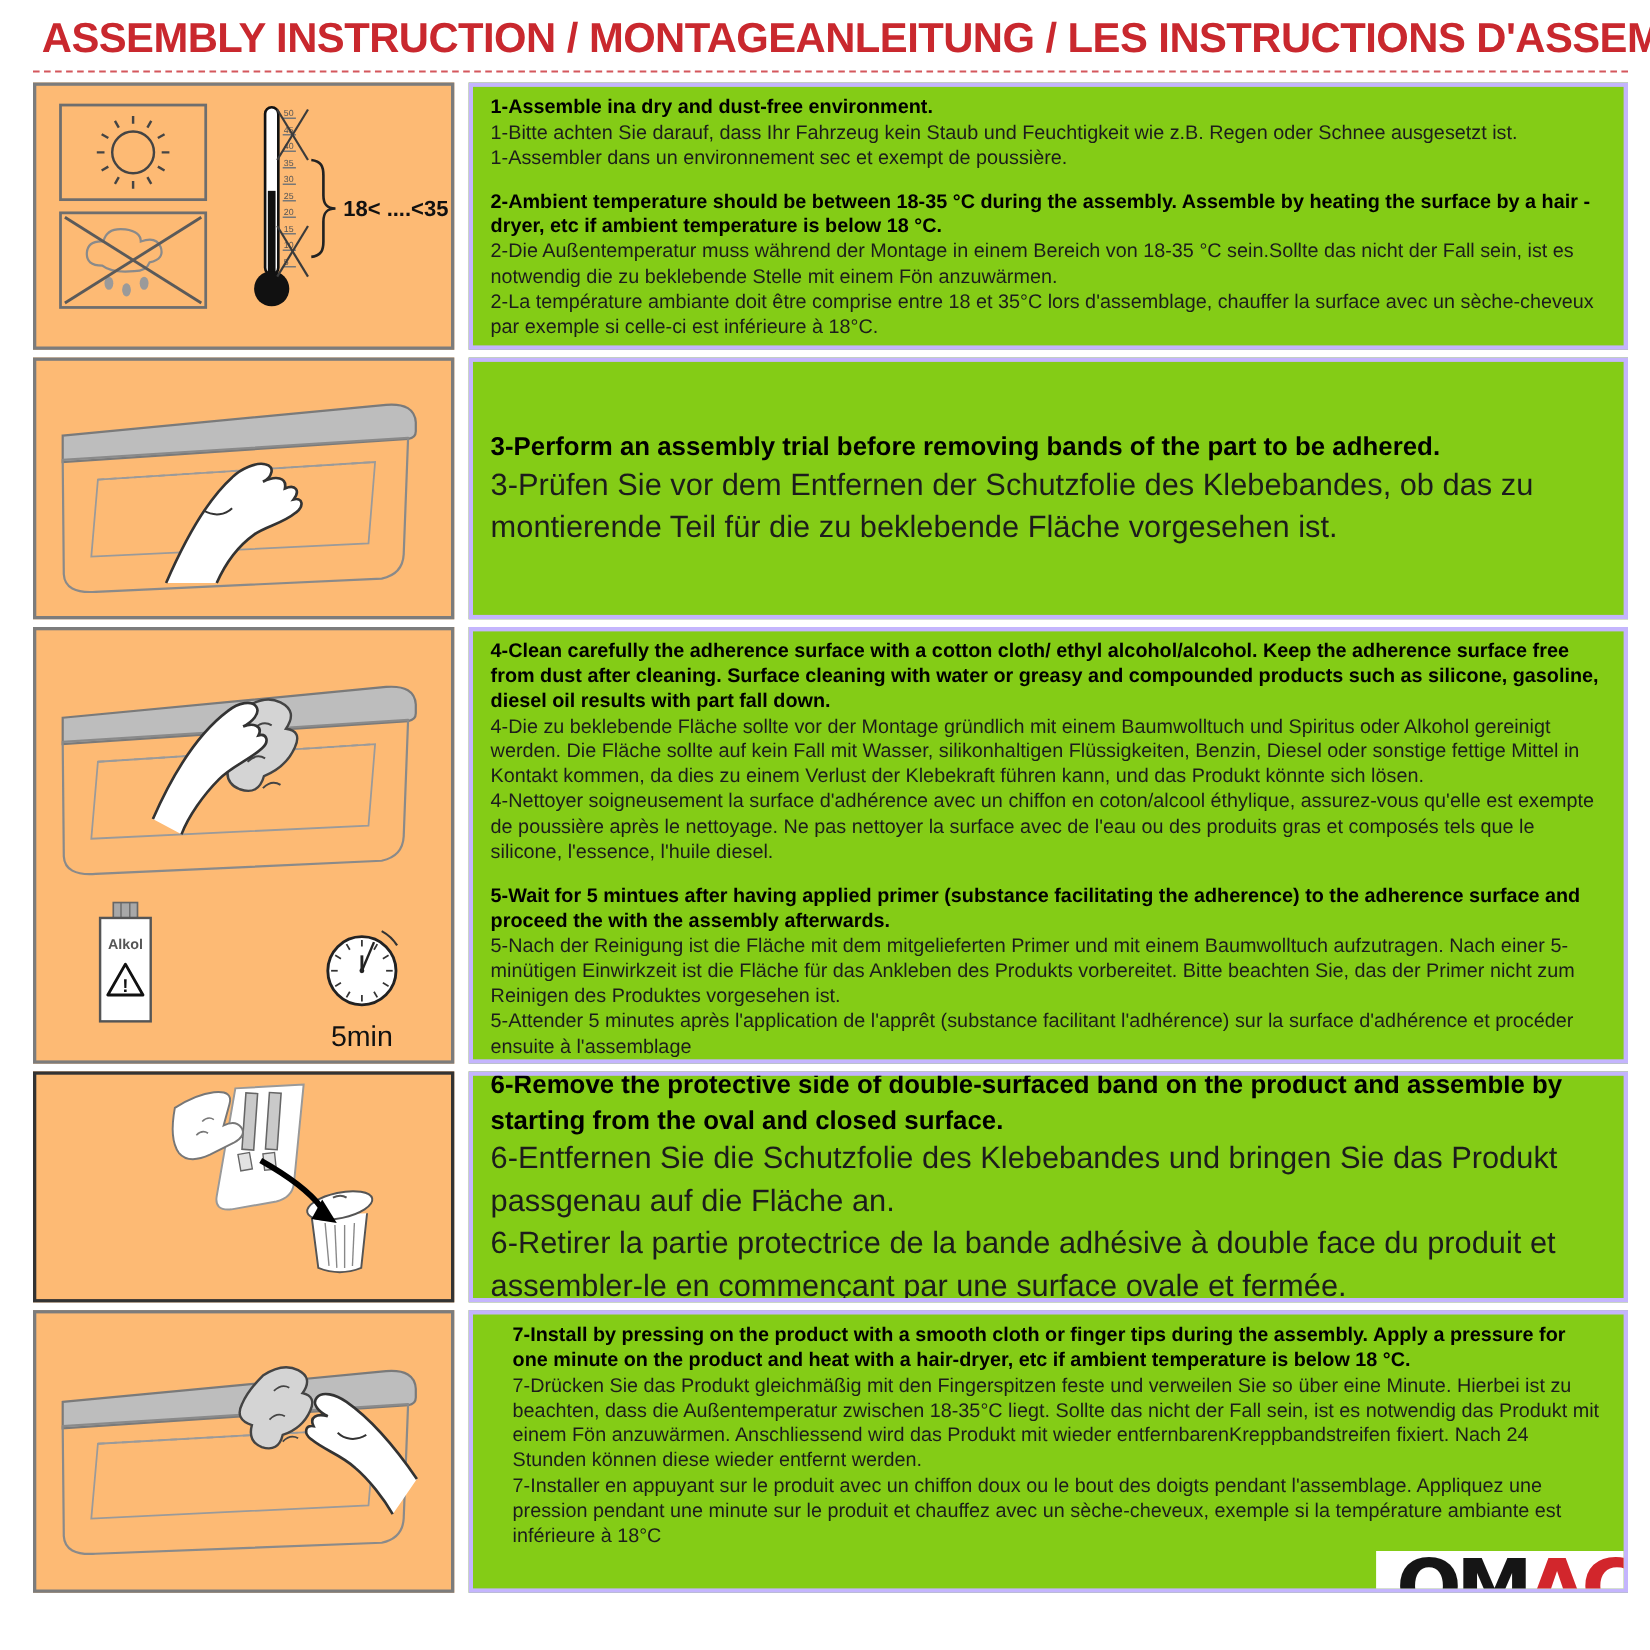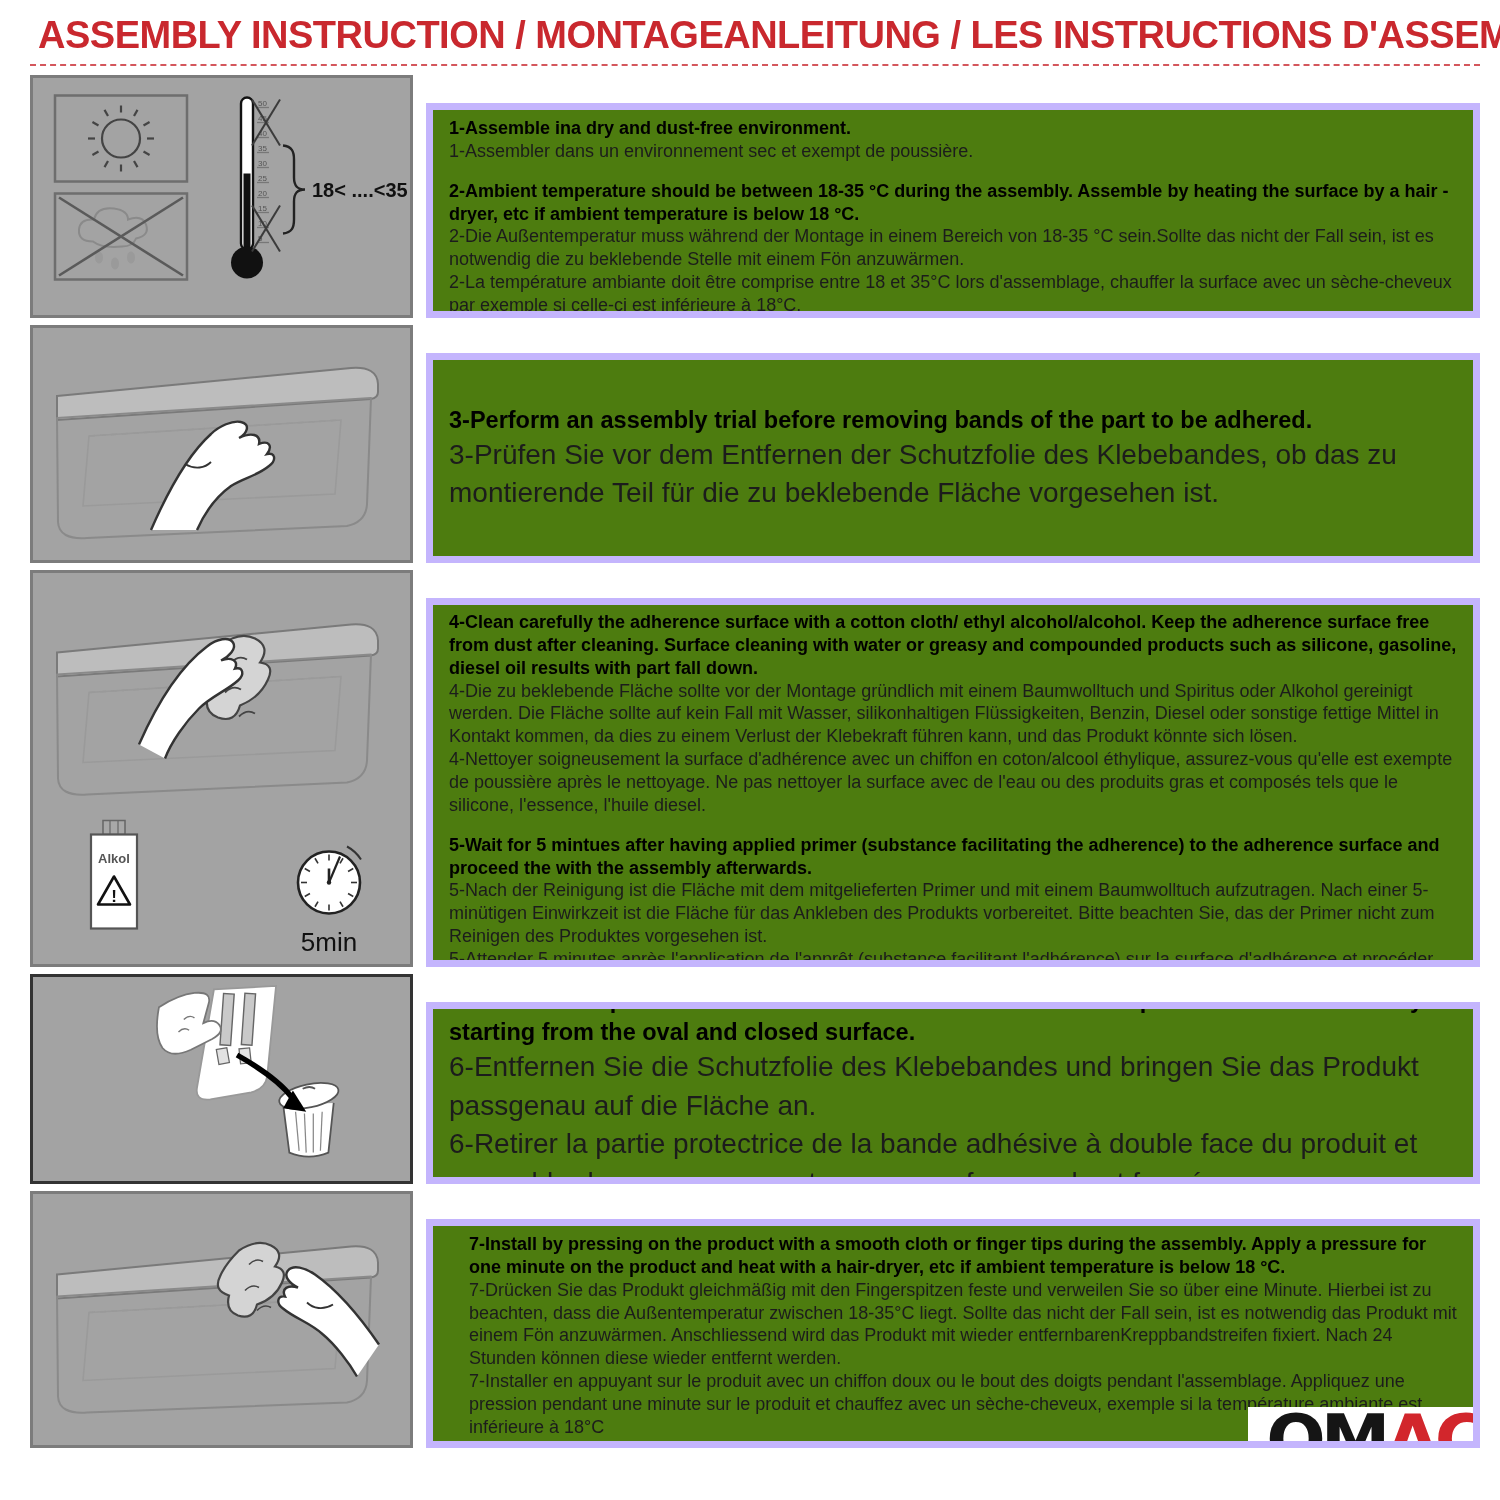--- a/index.html
+++ b/index.html
@@ -2,24 +2,24 @@
 <html><head>
 <meta charset="utf-8">
 <style>
   html,body{margin:0;padding:0;background:#fff;overflow:hidden;}
   body{width:1500px;height:1500px;font-family:"Liberation Sans",sans-serif;color:#1c1c1c;}
   *{box-sizing:border-box;}
   .page{width:1500px;height:1500px;padding:12px 20px 0 30px;}
   h1{margin:2px 0 0 8px;font-size:38px;font-weight:800;letter-spacing:-.5px;color:#c9282e;white-space:nowrap;}
   .title-rule{border-top:2px dashed #d4575c;margin:7px 0 9px 0;}
   .row{display:flex;gap:13px;margin-bottom:7px;}
-  .cell-left{flex:0 0 383px;border:3px solid #7c7c7c;background:#a3a3a3;display:flex;align-items:stretch;margin:0;}
+  .cell-left{flex:0 0 383px;border:3px solid #7c7c7c;background:#fdba74;display:flex;align-items:stretch;margin:0;}
   .cell-left svg{width:100%;height:100%;}
   .row4 .cell-left{border-color:#333;}
-  .cell-right{flex:1;border:7px solid #c4b5fd;background:#4d7c0f;padding:7px 16px;overflow:hidden;margin-top:28px;}
+  .cell-right{flex:1;border:4px solid #c4b5fd;background:#84cc16;padding:7px 16px;overflow:hidden;}
   .row1{height:243px;} .row2{height:238px;} .row3{height:397px;} .row4{height:210px;} .row5{height:257px;}
   .cell-right p{margin:0;font-size:18px;line-height:1.27;}
   .cell-right .en{font-weight:bold;color:#000;}
   .step + .step{margin-top:17px;}
   .row2 .cell-right,.row4 .cell-right{display:flex;flex-direction:column;justify-content:center;}
   .row2 .cell-right p,.row4 .cell-right p{font-size:28px;line-height:1.37;}
   .row2 .cell-right p.en,.row4 .cell-right p.en{font-size:23.5px;}
   .row3 .cell-right{padding-top:6px;}
   .row5 .cell-right{position:relative;padding-left:36px;}
   .logo{position:absolute;right:-10px;bottom:-32px;background:#fff;padding:0 2px 0 18px;
@@ -102,20 +102,21 @@
               <line x1="247" y1="124" x2="219" y2="170"></line>
           </g>
           <path d="M250,64 C259,65 261,70 261,78 L261,96 C261,104 264,108 272,108 C264,108 261,112 261,120 L261,138 C261,146 259,151 250,152" fill="none" stroke="#222" stroke-width="2.4"></path>
           <text x="279" y="115" font-size="20" font-weight="bold" fill="#111">18&lt; ....&lt;35 C</text>
         </g>
       </svg>
     </figure>
     <div class="cell-right">
       <div class="step">
         <p class="en">1-Assemble ina dry and dust-free environment.</p>
+        <p>1-Bitte achten Sie darauf, dass Ihr Fahrzeug kein Staub und Feuchtigkeit wie z.B. Regen oder Schnee ausgesetzt ist.</p>
         <p>1-Assembler dans un environnement sec et exempt de poussière.</p>
       </div>
       <div class="step">
         <p class="en">2-Ambient temperature should be between 18-35 °C  during the assembly. Assemble by heating the surface by a hair -dryer, etc if ambient temperature is below 18 °C.</p>
         <p>2-Die Außentemperatur muss während der Montage in einem Bereich von 18-35 °C  sein.Sollte das nicht der Fall sein, ist es notwendig die zu beklebende Stelle mit einem Fön anzuwärmen.</p>
         <p>2-La température ambiante doit être comprise entre 18 et 35°C lors d'assemblage, chauffer la surface avec un sèche-cheveux par exemple si celle-ci est inférieure à 18°C.</p>
       </div>
     </div>
   </section>
 

